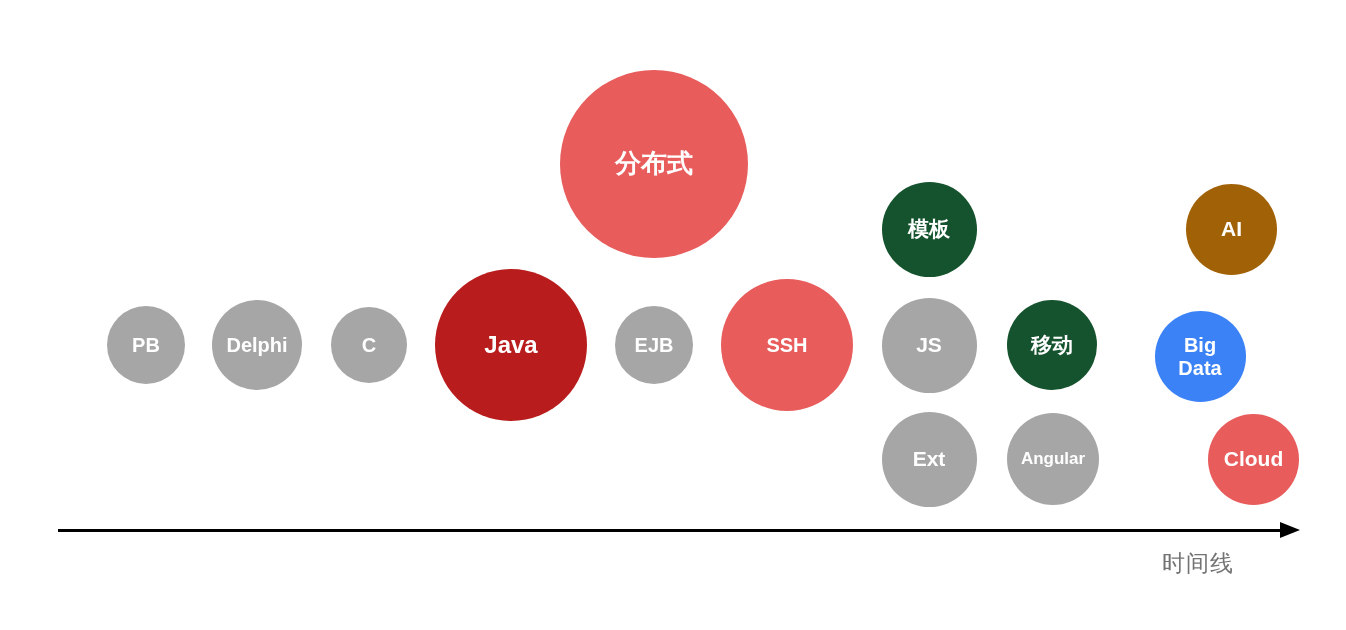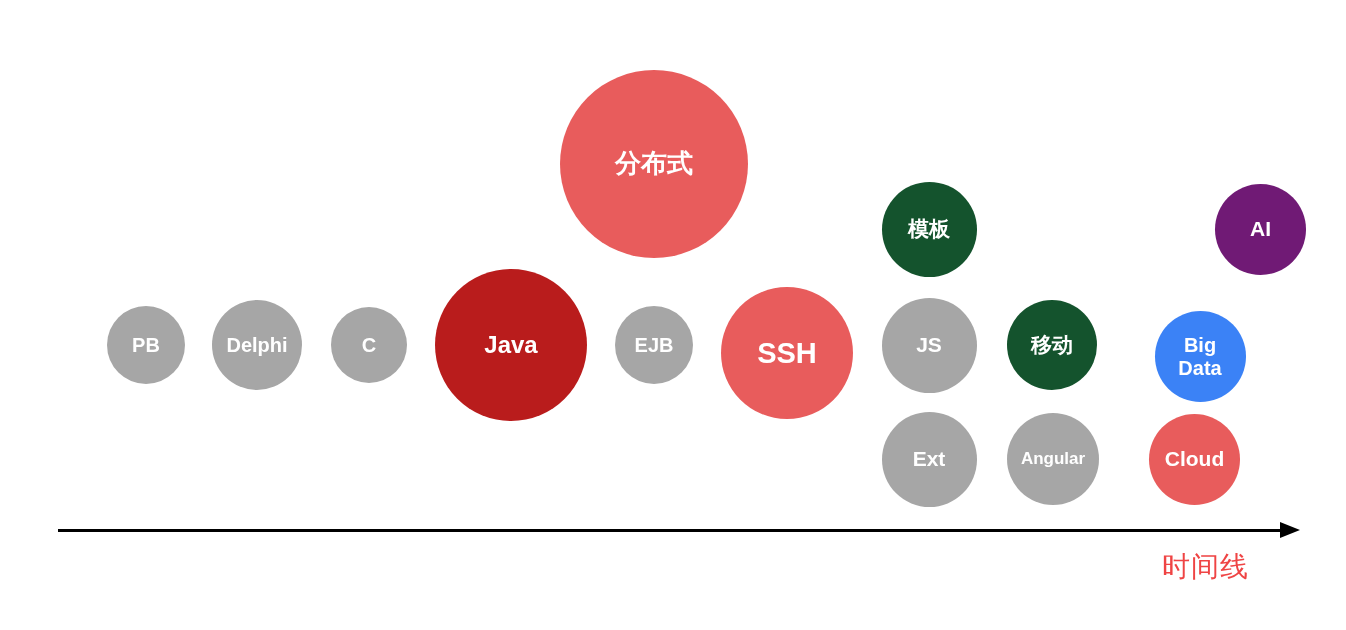--- a/index.html
+++ b/index.html
@@ -56,48 +56,48 @@
     width: 0;
     height: 0;
     border-top: 8px solid transparent;
     border-bottom: 8px solid transparent;
     border-left: 20px solid #000000;
   }
   .timeline-label {
     position: absolute;
     left: 1162px;
     top: 548px;
-    font-size: 28px;
-    color: #ef4444;
+    font-size: 23px;
+    color: #737373;
     letter-spacing: 1px;
     white-space: nowrap;
   }
 </style>
 </head>
 <body>
 
 <div id="stage" style="width: 1346px; height: 630px; background: rgb(255, 255, 255);">
 
   <div id="bubbles-layer">
       <div class="bubble gray" style="left: 107px; top: 306px; width: 78px; height: 78px; background: rgb(166, 166, 166); font-size: 20px;">PB</div>
       <div class="bubble gray" style="left: 212px; top: 300px; width: 90px; height: 90px; background: rgb(166, 166, 166); font-size: 20px; text-align: center;">Delphi</div>
       <div class="bubble gray" style="left: 331px; top: 307px; width: 76px; height: 76px; background: rgb(166, 166, 166); font-size: 20px;">C</div>
       <div class="bubble red" style="left: 435px; top: 269px; width: 152px; height: 152px; background: #b91c1c; font-size: 24px;">Java</div>
       <div class="bubble red" style="left: 560px; top: 70px; width: 188px; height: 188px; background: rgb(232, 92, 92); font-size: 26px;">分布式</div>
       <div class="bubble gray" style="left: 615px; top: 306px; width: 78px; height: 78px; background: rgb(166, 166, 166); font-size: 20px;">EJB</div>
-      <div class="bubble red" style="left: 721px; top: 287px; width: 132px; height: 132px; background: rgb(232, 92, 92); font-size: 29px;">SSH</div>
+      <div class="bubble red" style="left: 721px; top: 279px; width: 132px; height: 132px; background: rgb(232, 92, 92); font-size: 20px;">SSH</div>
       <div class="bubble gray" style="left: 881.5px; top: 181.5px; width: 95px; height: 95px; background: #14532d; font-size: 21px;">模板</div>
       <div class="bubble gray" style="left: 881.5px; top: 297.5px; width: 95px; height: 95px; background: rgb(166, 166, 166); font-size: 21px;">JS</div>
       <div class="bubble gray" style="left: 881.5px; top: 411.5px; width: 95px; height: 95px; background: rgb(166, 166, 166); font-size: 21px;">Ext</div>
       <div class="bubble gray" style="left: 1007px; top: 300px; width: 90px; height: 90px; background: #14532d; font-size: 21px;">移动</div>
       <div class="bubble gray" style="left: 1007px; top: 413px; width: 92px; height: 92px; background: rgb(166, 166, 166); font-size: 17px;">Angular</div>
-      <div class="bubble red" style="left: 1215px; top: 183.5px; width: 91px; height: 91px; background: #701a75; font-size: 21px;">AI</div>
+      <div class="bubble red" style="left: 1186px; top: 183.5px; width: 91px; height: 91px; background: #a16207; font-size: 21px;">AI</div>
       <div class="bubble red" style="left: 1154.5px; top: 311px; width: 91px; height: 91px; background: #3b82f6; font-size: 20px;">Big
 Data</div>
-      <div class="bubble red" style="left: 1149px; top: 413.5px; width: 91px; height: 91px; background: rgb(232, 92, 92); font-size: 21px;">Cloud</div>
+      <div class="bubble red" style="left: 1208px; top: 413.5px; width: 91px; height: 91px; background: rgb(232, 92, 92); font-size: 21px;">Cloud</div>
     </div>
 
   <div class="timeline-axis">
     <div class="axis-line"></div>
     <div class="axis-head"></div>
   </div>
 
   <div class="timeline-label">时间线</div>
 
 </div>

